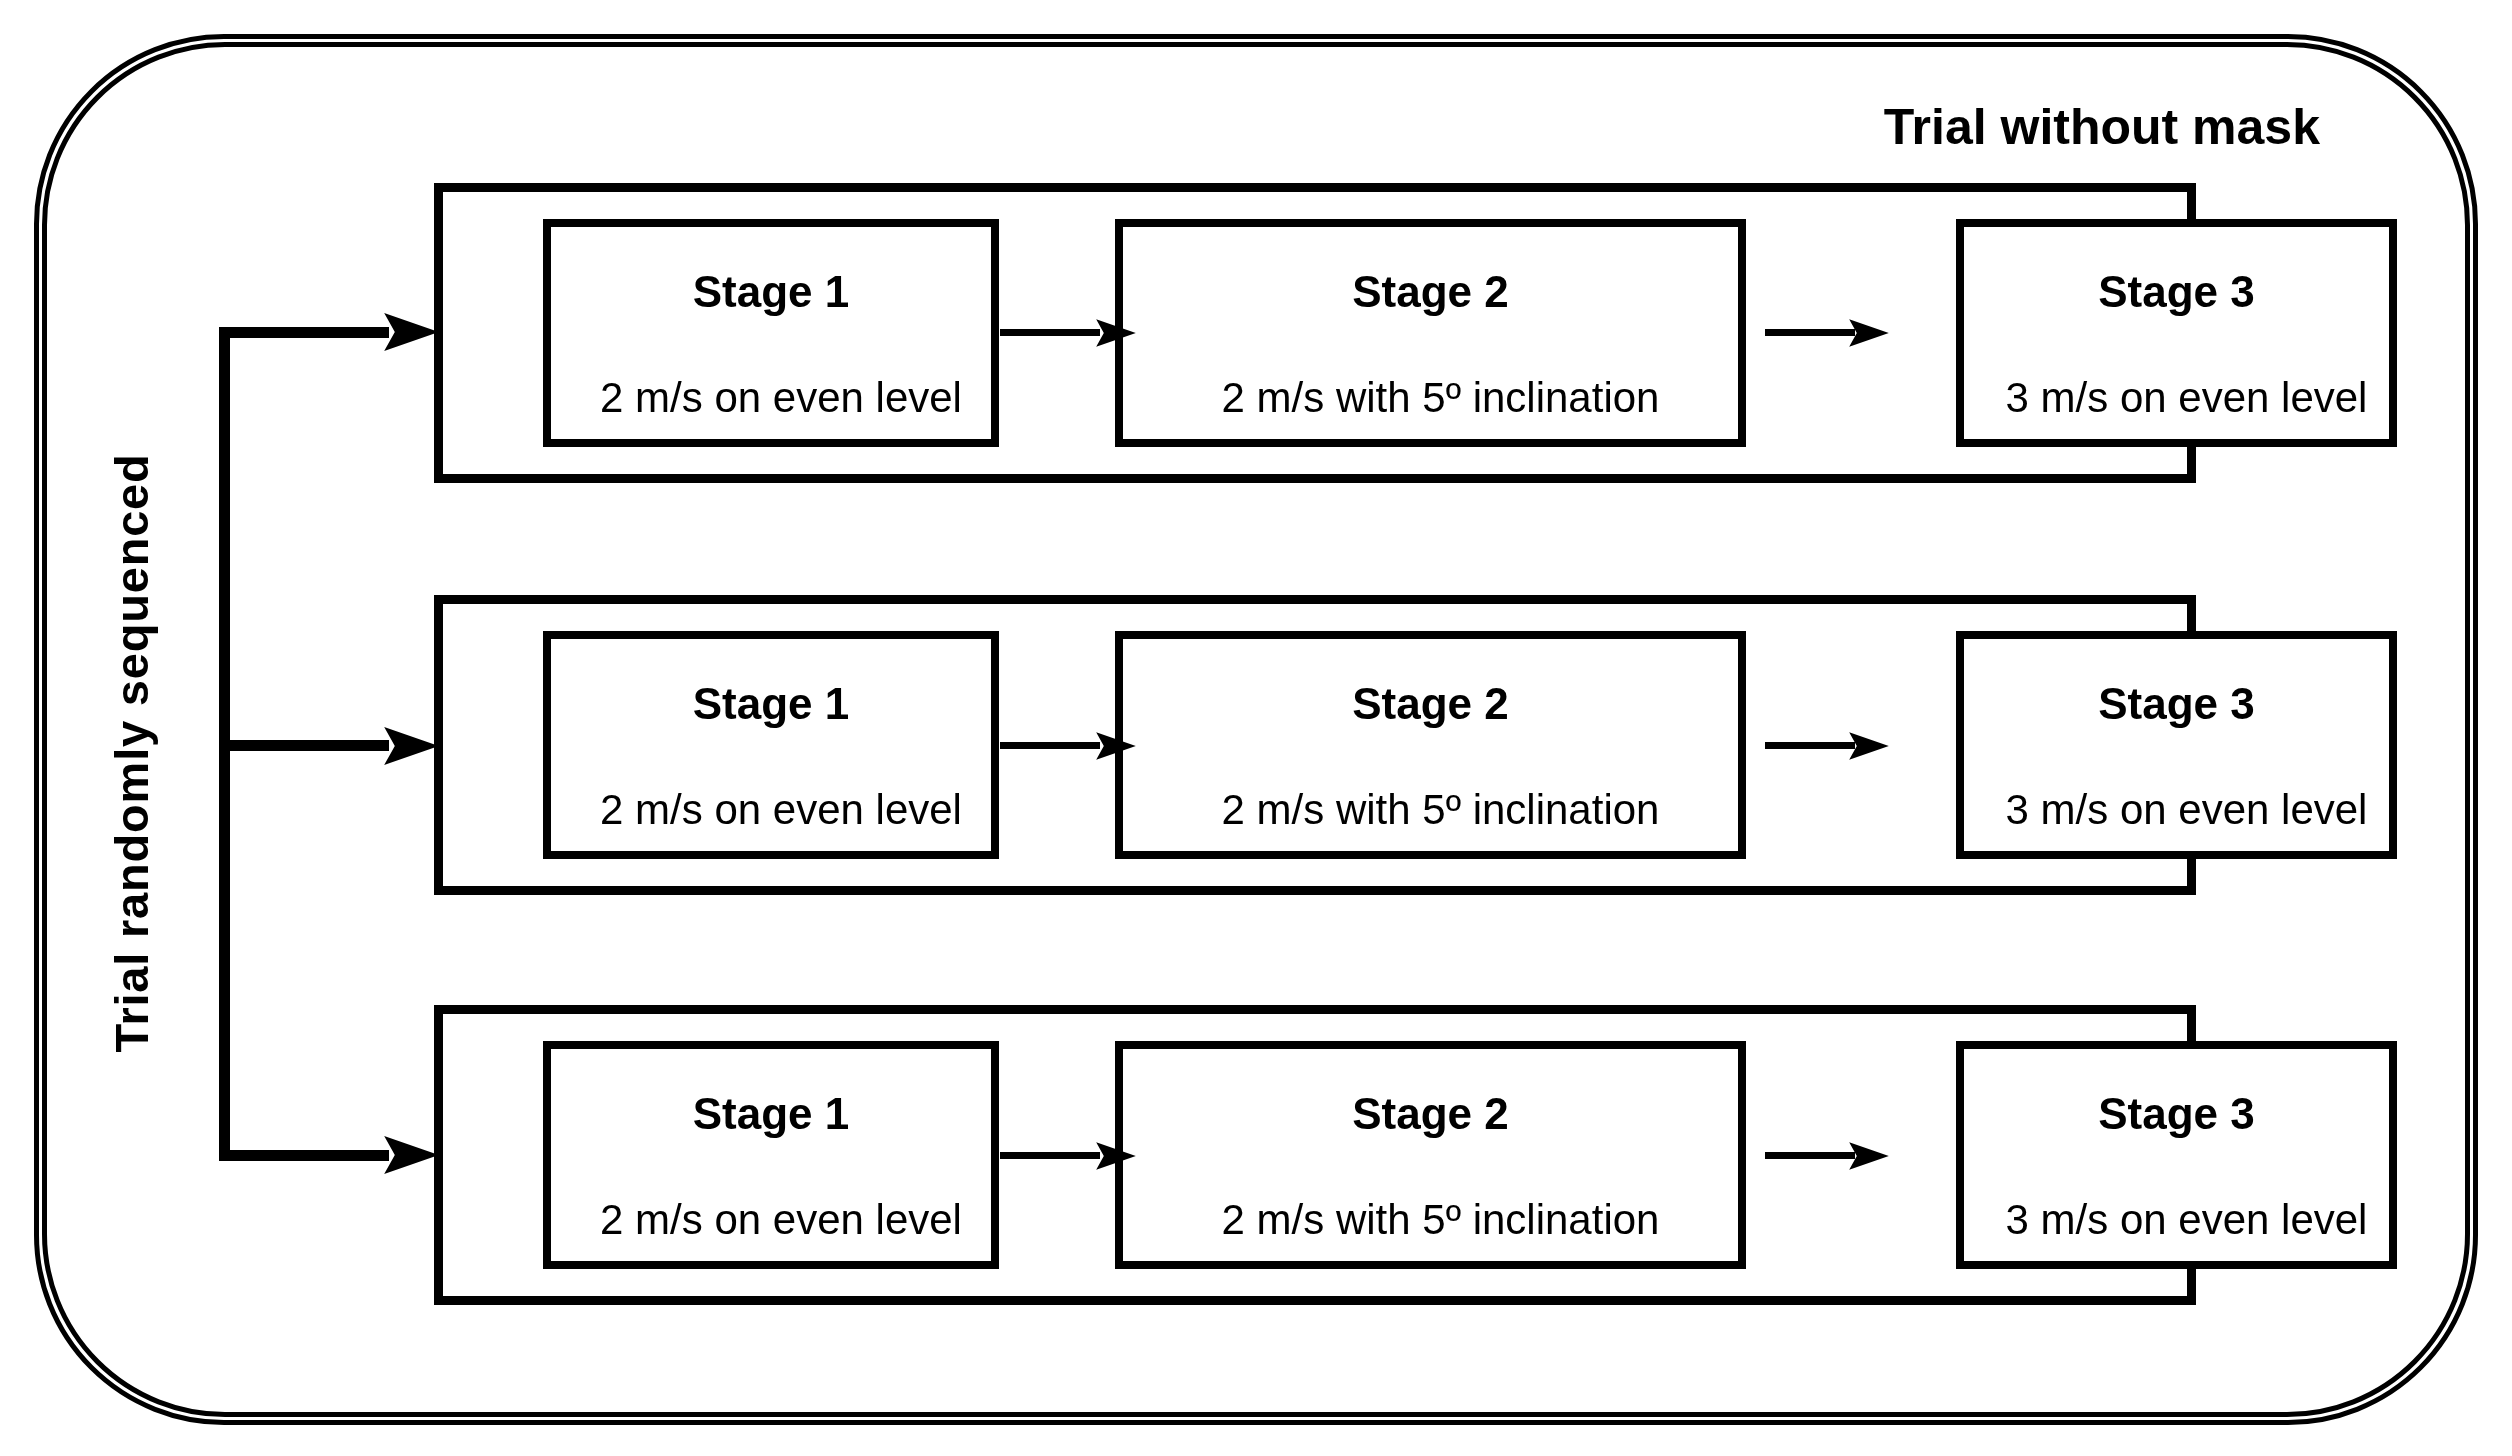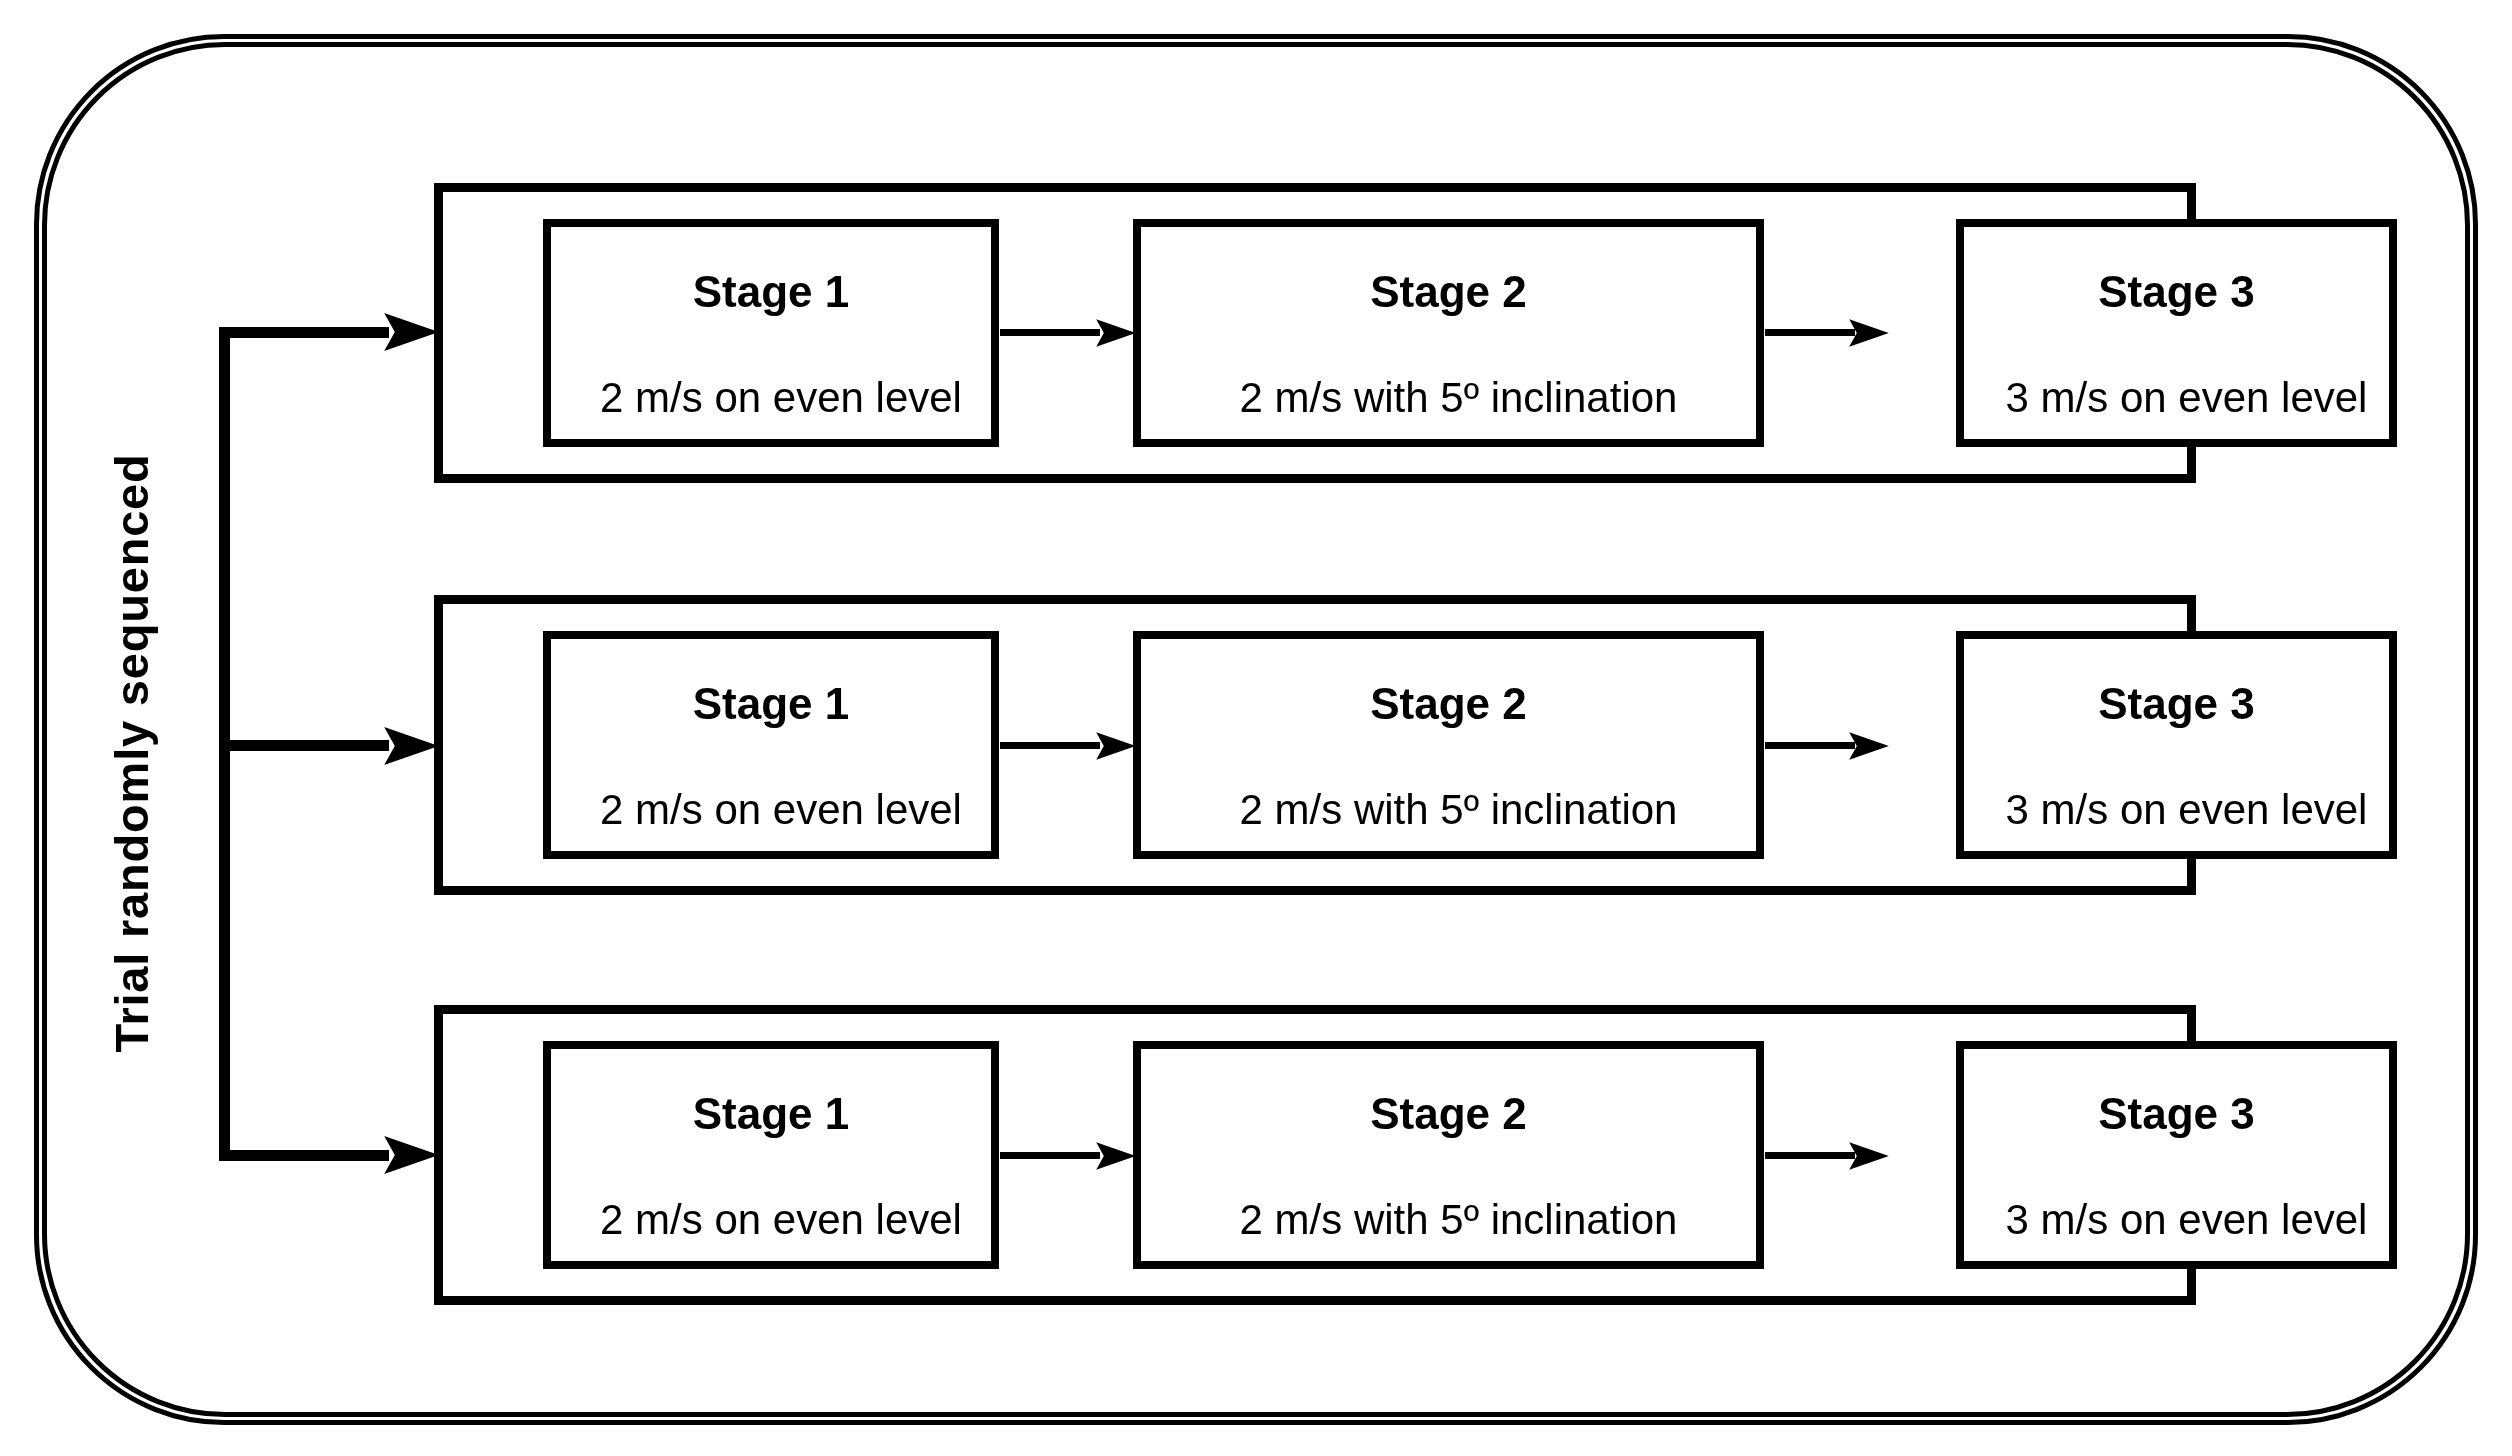--- a/index.html
+++ b/index.html
@@ -89,21 +89,21 @@
   
   .stage-box {
     position: absolute;
     top: 27px;
     height: 228px;
     border: 8.4px solid #000;
     box-sizing: border-box;
     background: #ffffff;
   }
   .stage-box.s1 { left: 100px;  width: 456px; }
-  .stage-box.s2 { left: 690px;  width: 631px; }
+  .stage-box.s2 { left: 672px;  width: 631px; }
   .stage-box.s3 { left: 1513px; width: 441px; }
   .stage-name {
     position: absolute;
     left: 0; right: 0;
     top: 40px;
     text-align: center;
     font-size: 44px;
     font-weight: bold;
     line-height: 50px;
   }
@@ -154,20 +154,21 @@
   <svg class="branch-head" style="top:310px" viewBox="0 0 72 58">
       <polygon points="0,4 72,29 0,54 14,29" fill="#000"></polygon>
     </svg>
   <svg class="branch-head" style="top:724px" viewBox="0 0 72 58">
       <polygon points="0,4 72,29 0,54 14,29" fill="#000"></polygon>
     </svg>
   <svg class="branch-head" style="top:1133px" viewBox="0 0 72 58">
       <polygon points="0,4 72,29 0,54 14,29" fill="#000"></polygon>
     </svg>
 
+  <div class="row-title" style="top:97px">Trial without mask</div>
 
   <div class="trial-row" style="top:183px">
     <div class="stage-box s1">
       <div class="stage-name">Stage 1</div>
       <div class="stage-desc">2 m/s on even level</div>
     </div>
     <div class="stage-box s2">
       <div class="stage-name">Stage 2</div>
       <div class="stage-desc">2 m/s with 5º inclination</div>
     </div>

